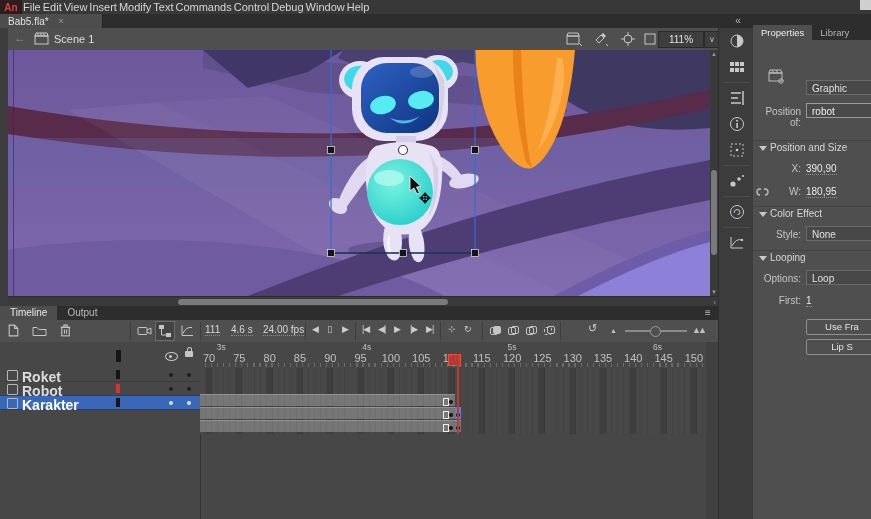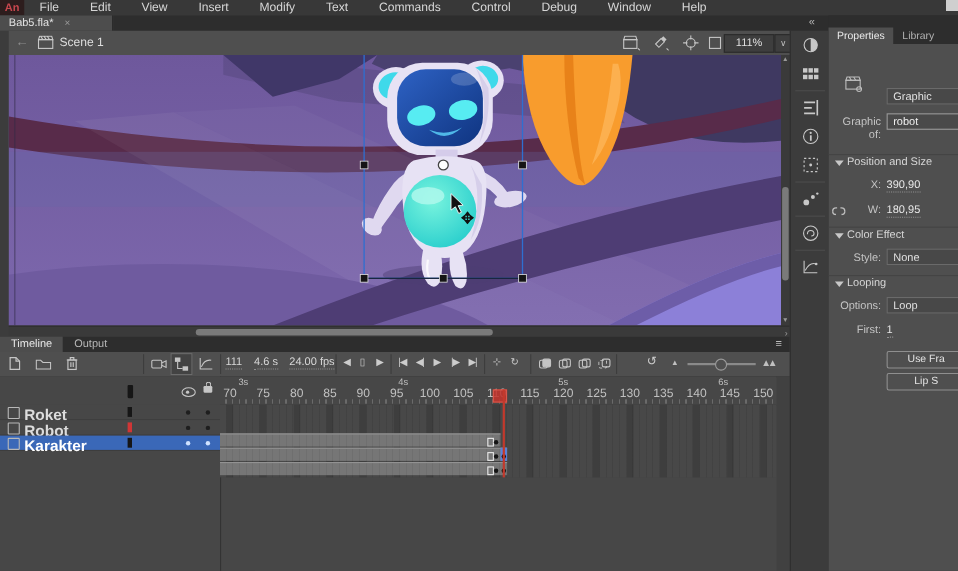--- a/index.html
+++ b/index.html
@@ -4,21 +4,21 @@
 <style>
   html,body{margin:0;padding:0;background:#222;}
   #app{position:relative;width:871px;height:519px;background:#3c3c3c;overflow:hidden;
        font-family:"Liberation Sans","DejaVu Sans",sans-serif;color:#d4d4d4;
        -webkit-font-smoothing:antialiased;}
   .abs{position:absolute;}
   
   #menubar{left:0;top:0;width:871px;height:14px;background:#383838;display:flex;align-items:center;}
   #app-logo{width:22px;height:14px;background:#2d1d1d;color:#c8474e;font-weight:bold;font-size:10px;
             display:flex;align-items:center;justify-content:center;}
-  .menu-item{font-size:11px;line-height:14px;padding:0 14px;color:#d6d6d6;cursor:default;}
+  .menu-item{font-size:11px;line-height:14px;padding:0 1px;color:#d6d6d6;cursor:default;}
   #win-frag{left:860px;top:0;width:11px;height:10px;background:#cfcfcf;}
   
   #tabbar{left:0;top:14px;width:871px;height:14px;background:#2d2d2d;}
   #doc-tab{left:0;top:0;width:102px;height:14px;background:#4d4d4d;display:flex;align-items:center;
            border-right:1px solid #232323;}
   #doc-tab span.t{font-size:10px;color:#e2e2e2;padding-left:8px;}
   #doc-tab span.x{font-size:9px;color:#9a9a9a;margin-left:10px;}
   #dock-collapse{left:728px;top:14px;width:20px;height:14px;color:#b5b5b5;font-size:10px;text-align:center;line-height:14px;}
   
   #scenebar{left:8px;top:28px;width:710px;height:22px;background:#4f4f4f;border-bottom:1px solid #2a2a2a;}
@@ -535,21 +535,21 @@
       <div class="p-tab active">Properties</div>
       <div class="p-tab">Library</div>
     </div>
     <div id="props-body">
       <svg class="abs" style="left:14px;top:28px;" width="18" height="16" viewBox="0 0 18 16">
         <rect x="2" y="5" width="13" height="8" fill="none" stroke="#bdbdbd"></rect>
         <path d="M2,5 L15,5 L14,2 L3,2 Z M5,2 L7,5 M9,2 L11,5" stroke="#bdbdbd" fill="none"></path>
         <circle cx="14" cy="13" r="2.2" fill="none" stroke="#bdbdbd"></circle>
       </svg>
       <div class="p-drop" style="top:40px">Graphic</div>
-      <div class="p-label" style="left:0px;top:66px">Graphic of:</div>
+      <div class="p-label" style="left:0px;top:66px">Position of:</div>
       <div class="p-field" style="top:63px">robot</div>
 
       <div class="p-section" style="top:100px">
         <div class="tri"></div>
         <div class="stext">Position and Size</div>
       </div>
       <div class="p-label" style="left:0px;top:123px">X:</div>
       <div class="p-value" style="left:53px;top:123px">390,90</div>
       <svg class="abs" id="chain-icon" style="top:146px" width="13" height="10" viewBox="0 0 13 10">
         <path d="M1,6 Q1,3 4,3 L5,3 M8,3 L9,3 Q12,3 12,6" fill="none" stroke="#bdbdbd" stroke-width="1.3"></path>

